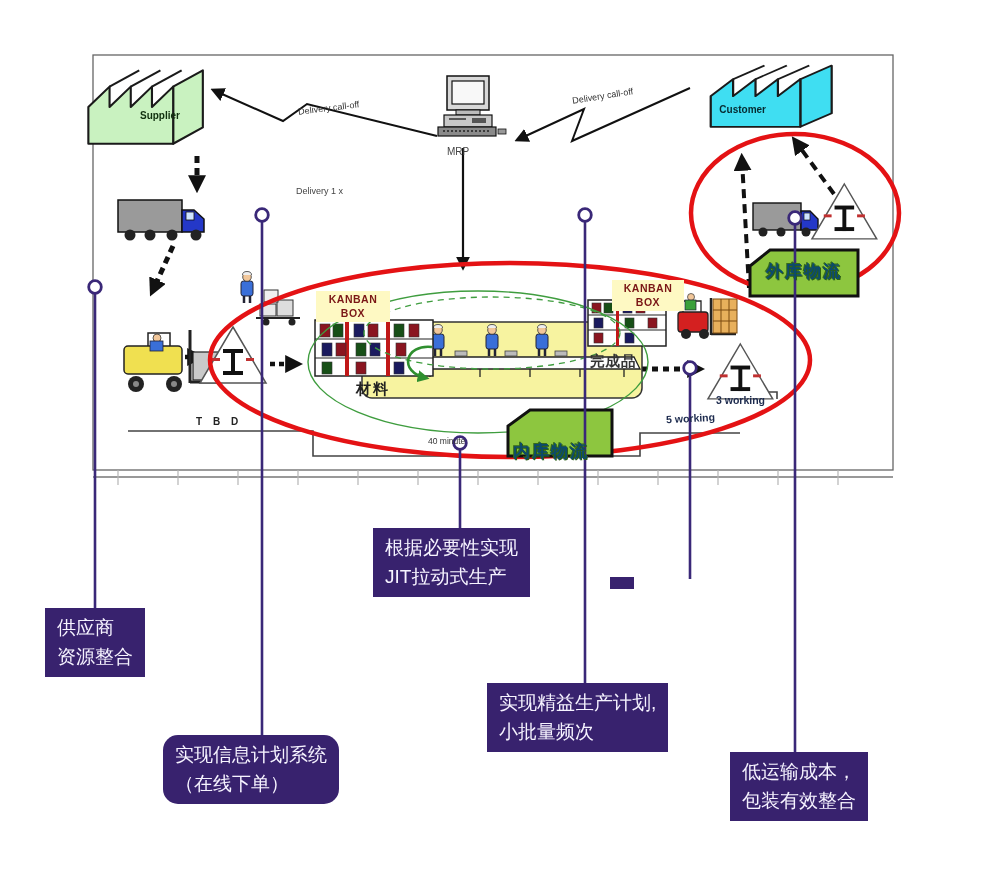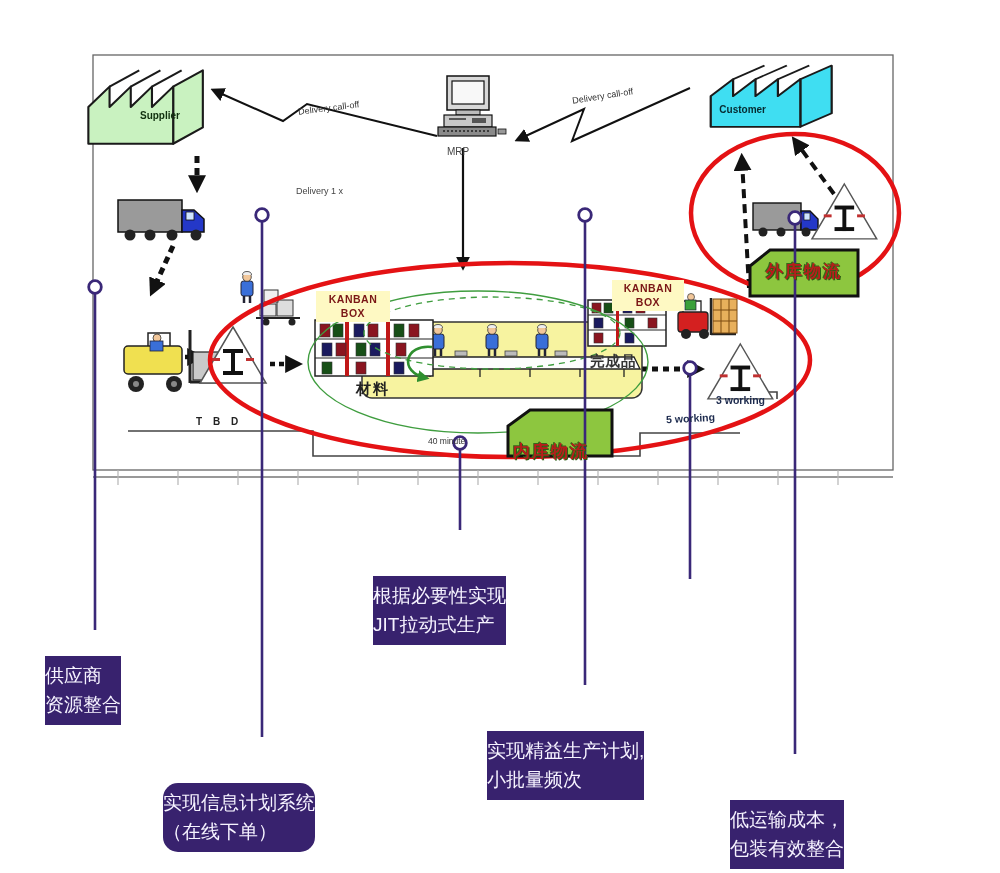--- a/index.html
+++ b/index.html
@@ -11,25 +11,25 @@
   .lbl{position:absolute;white-space:nowrap;color:#222;}
   .factory-name{font-weight:bold;font-size:10px;color:#10300e;text-align:right;}
   .tiny{font-size:9px;color:#444;}
   .kanban{
     position:absolute;background:#fef9c3;color:#7a1616;font-weight:bold;
     font-size:10.5px;line-height:1.3;text-align:center;padding:2px 4px;
     letter-spacing:.5px;white-space:normal;
   }
   .logis{
     position:absolute;text-align:center;font-size:17px;font-weight:bold;
-    color:#b91c1c;text-shadow:1px 1px 0 #2c5e14, -1px -1px 0 #35691a;letter-spacing:2px;
+    color:#0c4a6e;text-shadow:1px 1px 0 #2c5e14, -1px -1px 0 #35691a;letter-spacing:2px;
   }
   .callout{
     position:absolute;background:#38226e;color:#f6f3ff;font-size:19px;
-    line-height:1.5;padding:6px 0;white-space:nowrap;margin-top:48px;
+    line-height:1.5;padding:6px 12px;white-space:nowrap;
   }
   .work{font-size:10.5px;font-weight:bold;color:#1d2b4e;}
 </style>
 </head>
 <body>
 
 <div class="canvas">
 
 <svg width="1000" height="873" viewBox="0 0 1000 873">
   <defs>

